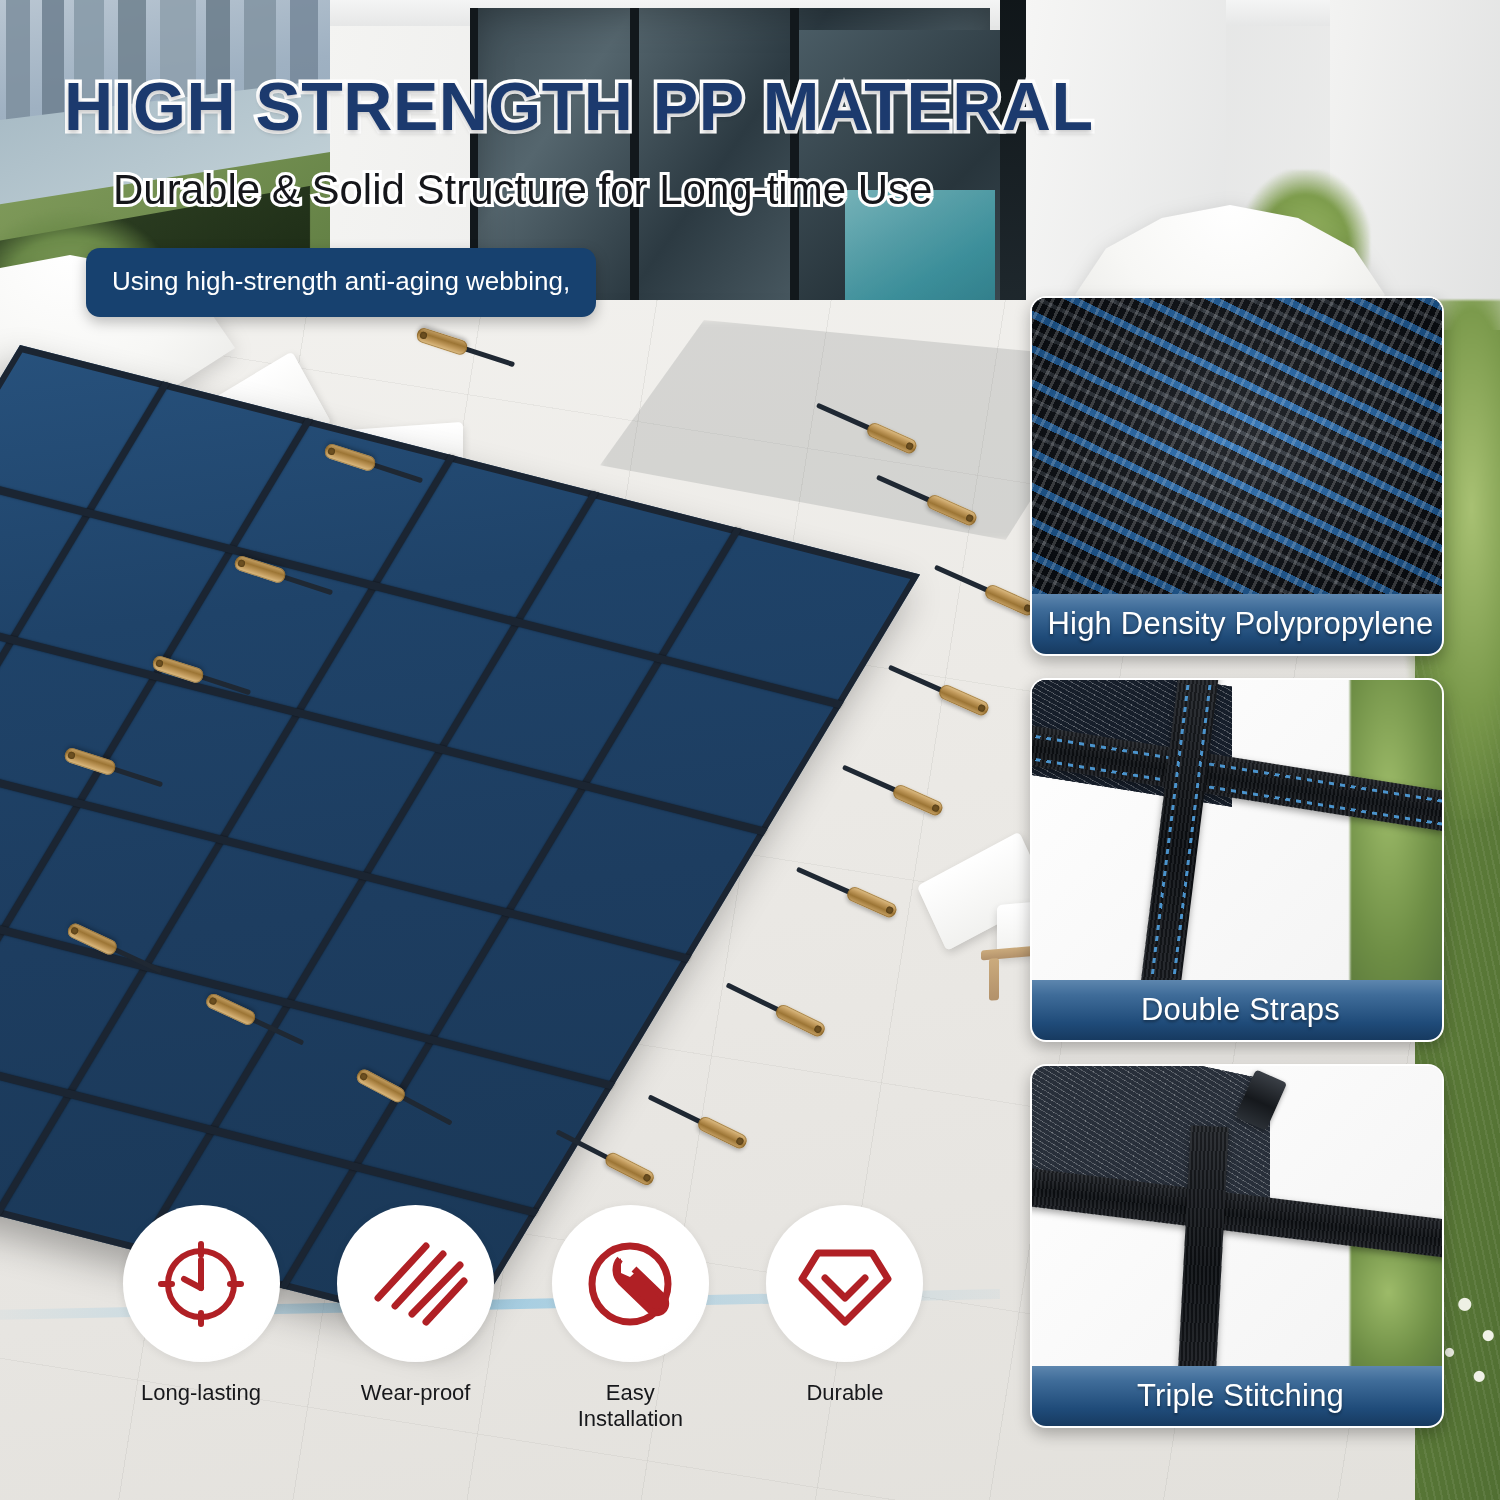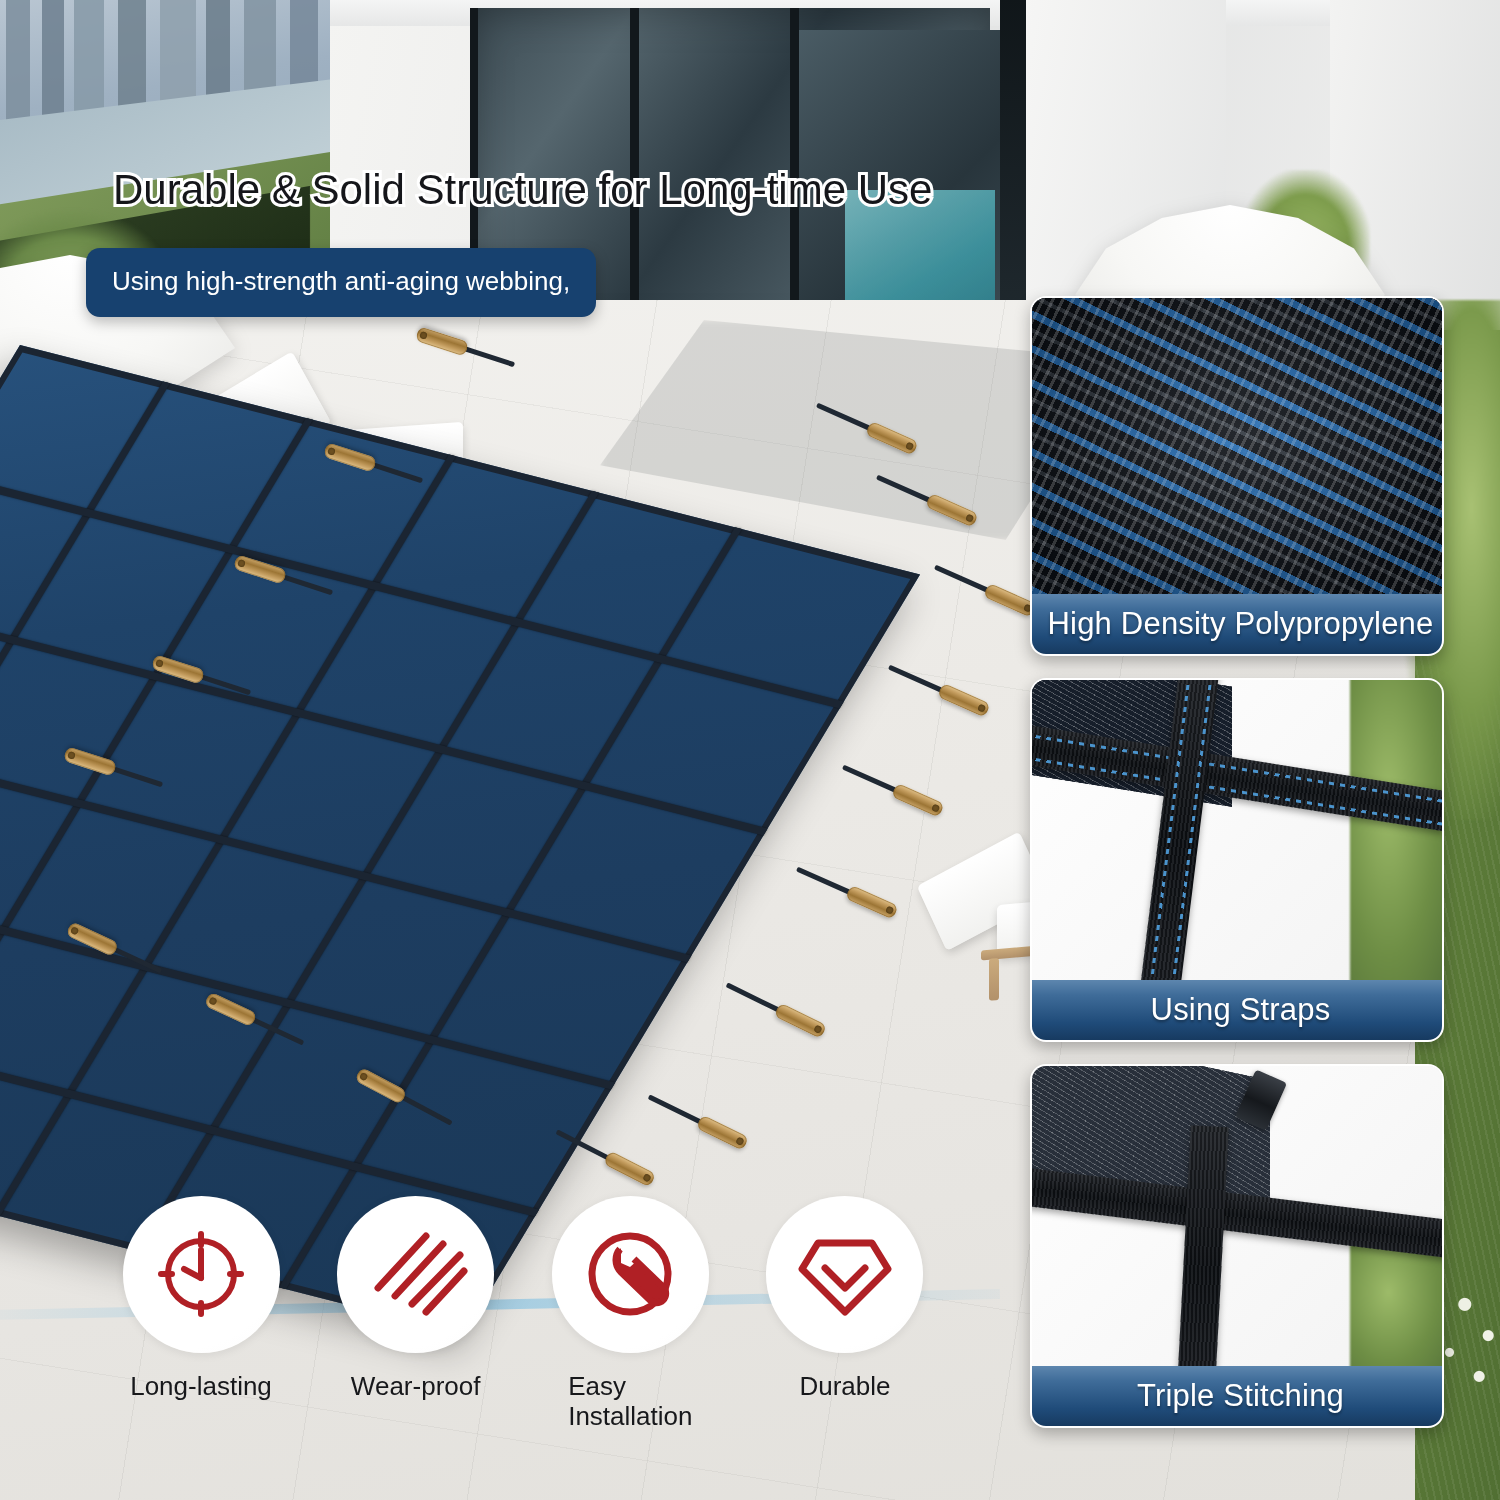--- a/index.html
+++ b/index.html
@@ -299,21 +299,21 @@
     display:flex; align-items:flex-start; justify-content:space-between;
   }
   .feature { width:186px; display:flex; flex-direction:column; align-items:center; }
   .feature-circle {
     width:157px; height:157px; border-radius:50%;
     background:radial-gradient(circle at 40% 35%,#ffffff 0%,#ffffff 70%,#fbfbfb 100%);
     display:flex; align-items:center; justify-content:center;
     box-shadow:0 2px 10px rgba(0,0,0,.08);
   }
   .feature-label {
-    margin-top:18px; font-size:26px; color:#17181b;
+    margin-top:18px; text-align:center; font-size:22px; color:#17181b;
     line-height:1.18; font-weight:400;
   }
   .feature svg { display:block; }
 </style>
 </head>
 <body>
 
 <div id="stage">
 
   <div class="scene">
@@ -461,20 +461,21 @@
     <div class="anchor" style="left:300px;top:1050px;width:112px;transform:rotate(205deg);">
       <div class="strap" style="width:56px;"></div>
         <div class="spring" style="left:54px;"></div>
       </div>
     <div class="anchor" style="left:448px;top:1130px;width:112px;transform:rotate(208deg);">
       <div class="strap" style="width:56px;"></div>
         <div class="spring" style="left:54px;"></div>
       </div>
   </div>
 
+  <div class="headline">HIGH STRENGTH PP MATERAL</div>
   <div class="subline">Durable &amp; Solid Structure for Long-time Use</div>
   <div class="callout">
     <div>Using high-strength anti-aging webbing,</div>
   </div>
 
   <div class="cards">
 
     <div class="card">
       <div class="card-img">
         <div class="mesh"></div>
@@ -489,21 +490,21 @@
           <div class="sc-green"></div>
           <div class="sc-mesh" style="left:-10px;top:-10px;width:210px;height:120px;transform:skewY(9deg);"></div>
           <div class="sc-strap" style="left:-12px;top:78px;width:430px;height:40px;transform:rotate(9deg);"></div>
           <div class="sc-stitch" style="left:-10px;top:87px;width:430px;transform:rotate(9deg);"></div>
           <div class="sc-stitch" style="left:-10px;top:110px;width:430px;transform:rotate(9deg);"></div>
           <div class="sc-strap" style="left:128px;top:-18px;width:40px;height:330px;transform:rotate(7deg);"></div>
           <div class="sc-stitch v" style="left:137px;top:-18px;height:330px;transform:rotate(7deg);"></div>
           <div class="sc-stitch v" style="left:159px;top:-18px;height:330px;transform:rotate(7deg);"></div>
         </div>
       </div>
-      <div class="card-cap">Using Straps</div>
+      <div class="card-cap">Double Straps</div>
     </div>
 
     <div class="card">
       <div class="card-img">
         <div class="strapscene">
           <div class="sc-white"></div>
           <div class="sc-green" style="top:170px;height:140px;"></div>
           <div class="sc-mesh" style="left:-12px;top:-12px;width:250px;height:140px;transform:skewY(12deg);opacity:.92;"></div>
           <div class="sc-rod" style="left:212px;top:8px;width:34px;height:52px;transform:rotate(24deg);"></div>
           <div class="sc-rod" style="left:-6px;top:110px;width:62px;height:22px;transform:rotate(10deg);"></div>

